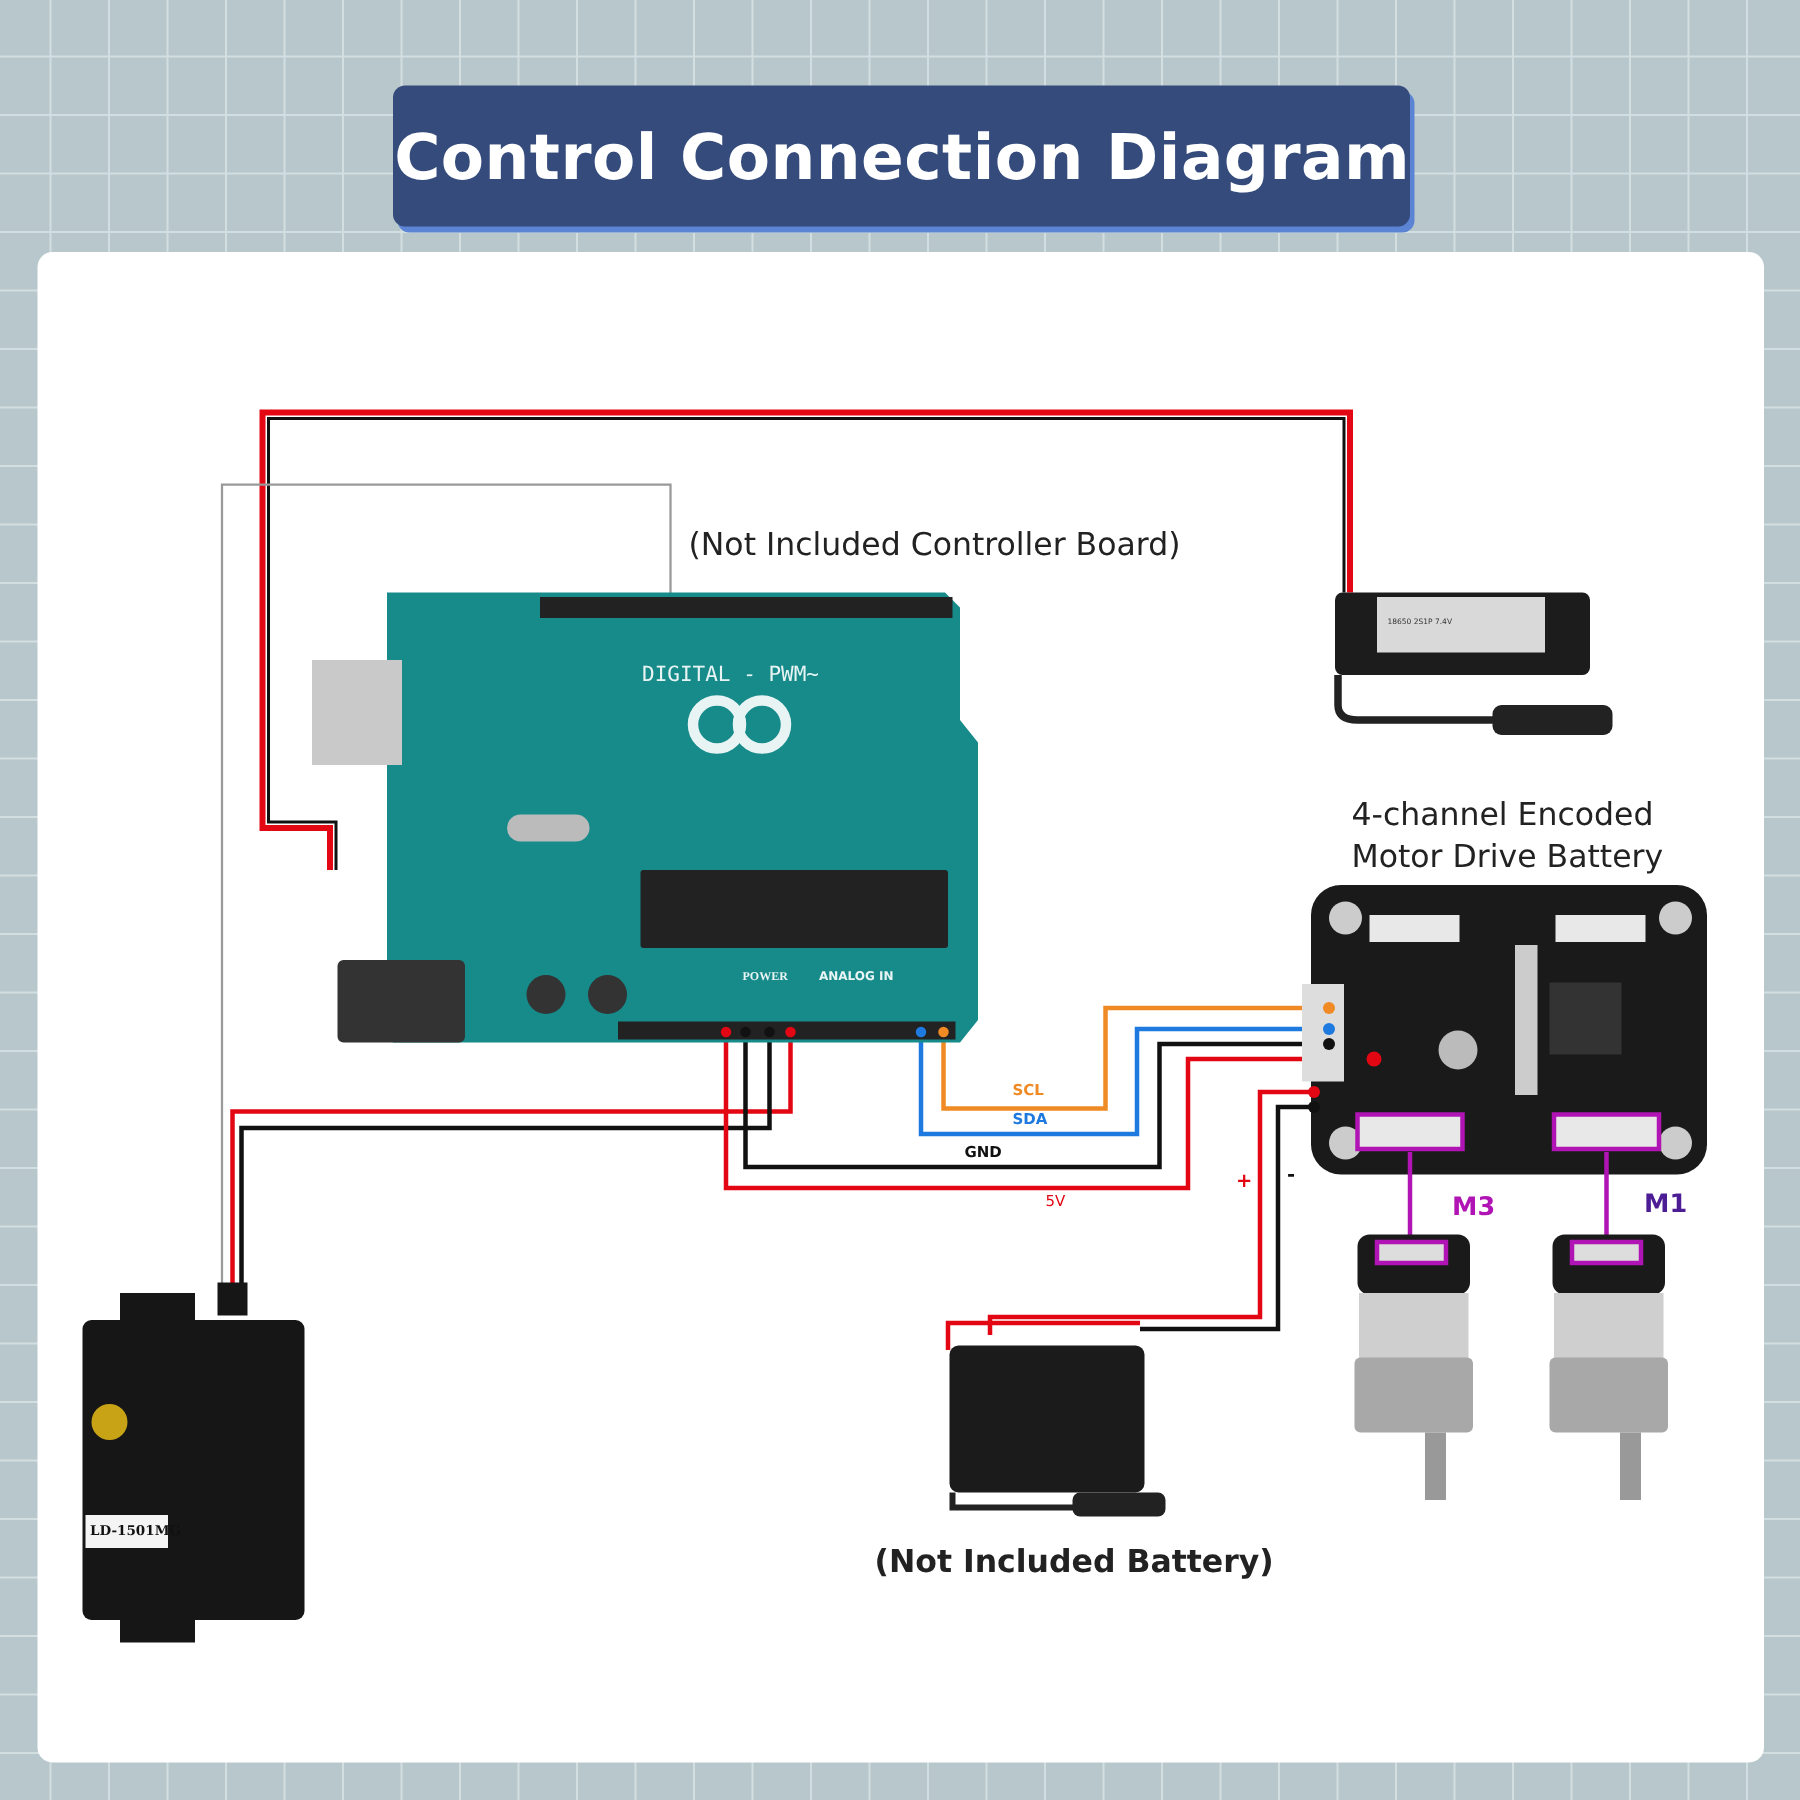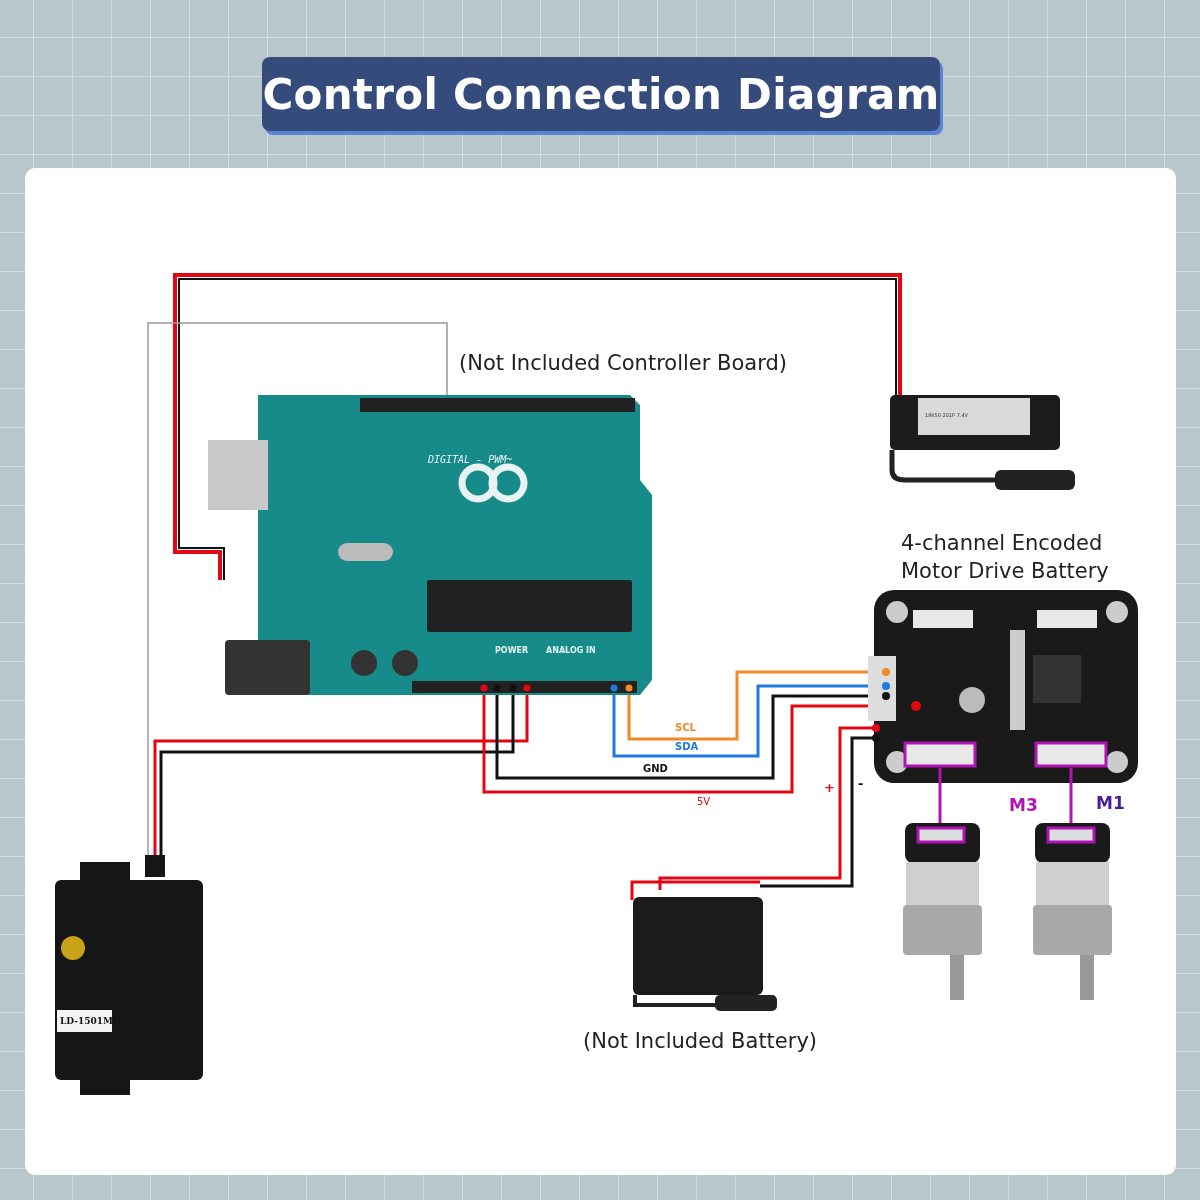--- a/index.html
+++ b/index.html
@@ -1,22 +1,22 @@
 <!DOCTYPE html>
 <html><head>
 <meta charset="utf-8">
 <style>
   html,body{margin:0;padding:0;}
   body{width:1200px;height:1200px;position:relative;overflow:hidden;
     background-color:#b8c7cb;
     background-image:linear-gradient(#d3dee1 1px,transparent 1px),linear-gradient(90deg,#d3dee1 1px,transparent 1px);
     background-size:39px 39px;background-position:-6px -2px;
     font-family:"DejaVu Sans",sans-serif;}
-  .title-banner{position:absolute;left:262px;top:57px;width:678px;height:74px;background:#344b7c;border-radius:8px;
-    box-shadow:3px 4px 0 #5b84d4;display:flex;align-items:center;justify-content:center;}
+  .title-banner{position:absolute;left:262px;top:57px;width:678px;height:94px;background:#344b7c;border-radius:8px;
+    box-shadow:3px 4px 0 #5b84d4;display:flex;align-items:center;justify-content:flex-end;}
   .title-banner span{color:#fff;font-size:42px;font-weight:600;letter-spacing:0.3px;}
   .card{position:absolute;left:25px;top:168px;width:1151px;height:1007px;background:#fff;border-radius:10px;}
   svg.wires{position:absolute;left:0;top:0;width:1200px;height:1200px;}
   .lbl{position:absolute;font-family:"DejaVu Sans",sans-serif;white-space:nowrap;text-align:right;}
   .cap{font-size:21px;color:#222;}
   .wire-lbl{font-size:10px;font-weight:bold;}
 </style>
 </head>
 <body>
 
@@ -127,29 +127,29 @@
     <rect x="80" y="1075" width="50" height="20" fill="#161616"></rect>
     <circle cx="73" cy="948" r="12" fill="#c9a316"></circle>
     <rect x="57" y="1010" width="55" height="22" fill="#f4f4f4"></rect>
     <rect x="145" y="855" width="20" height="22" fill="#161616"></rect>
   </g>
 </svg>
 
 <div class="lbl cap" style="left:459px;top:351px;">(Not Included Controller Board)</div>
 <div class="lbl cap" style="left:901px;top:531px;">4-channel Encoded</div>
 <div class="lbl cap" style="left:901px;top:559px;">Motor Drive Battery</div>
-<div class="lbl cap" style="left:583px;top:1029px;">(Not Included Battery)</div>
+<div class="lbl cap" style="left:583px;top:1029px;font-weight:bold;">(Not Included Battery)</div>
 
 <div class="lbl wire-lbl" style="left:675px;top:722px;color:#f08a24;">SCL</div>
 <div class="lbl wire-lbl" style="left:675px;top:741px;color:#1f7ae0;">SDA</div>
 <div class="lbl wire-lbl" style="left:643px;top:763px;color:#111;">GND</div>
 <div class="lbl wire-lbl" style="left:679px;top:796px;color:#e30613;font-weight:normal;margin-left:18px;">5V</div>
 <div class="lbl wire-lbl" style="left:824px;top:780px;color:#e30613;font-size:13px;">+</div>
 <div class="lbl wire-lbl" style="left:858px;top:776px;color:#111;font-size:13px;">-</div>
 
-<div class="lbl" style="left:968px;top:795px;color:#b014b4;font-weight:bold;font-size:17px;margin-left:41px;">M3</div>
+<div class="lbl" style="left:968px;top:795px;color:#b014b4;font-weight:bold;font-size:17px;">M3</div>
 <div class="lbl" style="left:1096px;top:793px;color:#4c1d95;font-weight:bold;font-size:17px;">M1</div>
 
-<div class="lbl" style="left:428px;top:454px;color:#e8f4f4;font-size:10px;font-family:'DejaVu Sans Mono',monospace;font-style:italic;">DIGITAL - PWM~</div>
-<div class="lbl" style="left:495px;top:646px;color:#e8f4f4;font-size:8px;font-weight:bold;">POWER</div>
+<div class="lbl" style="left:428px;top:442px;color:#e8f4f4;font-size:14px;font-family:'DejaVu Sans Mono',monospace;">DIGITAL - PWM~</div>
+<div class="lbl" style="left:495px;top:646px;color:#e8f4f4;font-size:8px;font-weight:bold;font-family:Liberation Serif, serif;">POWER</div>
 <div class="lbl" style="left:546px;top:646px;color:#e8f4f4;font-size:8px;font-weight:bold;">ANALOG IN</div>
 <div class="lbl" style="left:60px;top:1016px;color:#111;font-size:9px;font-weight:bold;font-family:'DejaVu Serif',serif;">LD-1501MG</div>
 <div class="lbl" style="left:925px;top:412px;color:#333;font-size:5px;">18650 2S1P 7.4V</div>
 
 </body></html>

